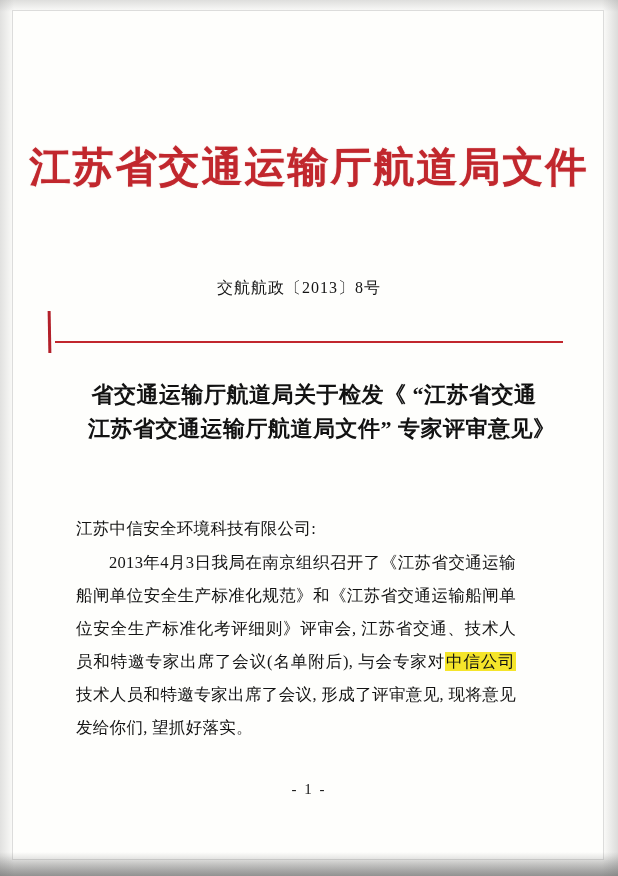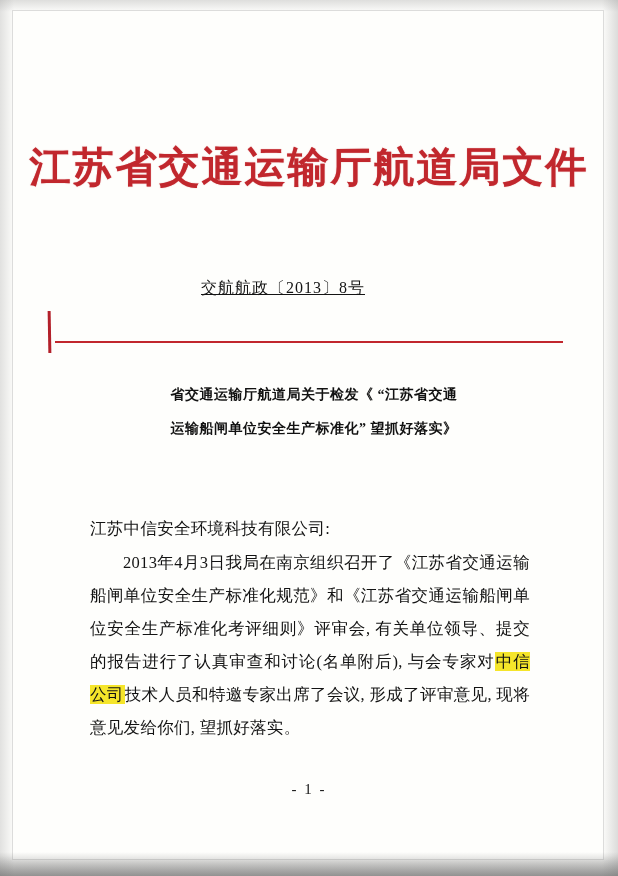--- a/index.html
+++ b/index.html
@@ -48,27 +48,26 @@
     font-family: Liberation Serif, serif;
     font-weight: bold;
     font-size: 41px;
     letter-spacing: 2px;
     text-shadow: 0 0 1px rgba(193,39,45,0.6);
     white-space: nowrap;
   }
   .doc-number {
     position: absolute;
     top: 278px;
-    left: 0;
+    left: 16px;
     width: 566px;
     text-align: center;
     font-size: 16px;
     color: #141414;
     letter-spacing: 1px;
-    text-decoration: underline;
   }
   .red-rule {
     position: absolute;
     left: 55px;
     width: 508px;
     top: 341px;
     height: 2px;
     background: #c1272d;
   }
   .red-mark {
@@ -79,34 +78,34 @@
     height: 42px;
     background: #b3202a;
     transform: rotate(-1deg);
   }
   .subject {
     position: absolute;
     top: 378px;
     left: 88px;
     width: 452px;
     text-align: center;
-    font-size: 14px;
+    font-size: 22px;
     font-weight: bold;
     line-height: 34px;
     color: #121212;
     letter-spacing: 0.5px;
   }
   .subject .ln {
     display: block;
     white-space: nowrap;
   }
   .body-block {
     position: absolute;
     top: 512px;
-    left: 90px;
+    left: 76px;
     width: 440px;
     font-size: 16.5px;
     line-height: 33px;
     color: #131313;
     letter-spacing: 0.3px;
     text-align: justify;
   }
   .salutation {
     display: block;
     margin-bottom: 1px;
@@ -148,24 +147,24 @@
 
   <div class="doc-title">江苏省交通运输厅航道局文件</div>
 
   <div class="doc-number">交航航政〔2013〕8号</div>
 
   <div class="red-mark"></div>
   <div class="red-rule"></div>
 
   <div class="subject">
     <span class="ln">省交通运输厅航道局关于检发《 “江苏省交通</span>
-    <span class="ln">运输船闸单位安全生产标准化” 望抓好落实》</span>
+    <span class="ln">江苏省交通运输厅航道局文件” 专家评审意见》</span>
   </div>
 
   <div class="body-block">
     <span class="salutation">江苏中信安全环境科技有限公司:</span>
-    <span class="para"><span>2013年4月3日我局在南京组织召开了《江苏省交通运输船闸单位安全生产标准化规范》和《江苏省交通运输船闸单位安全生产标准化考评细则》评审会, 有关单位领导、提交的报告进行了认真审查和讨论(名单附后), 与会专家对</span><span class="hl">中信公司</span><span>技术人员和特邀专家出席了会议, 形成了评审意见, 现将意见发给你们, 望抓好落实。</span></span>
+    <span class="para"><span>2013年4月3日我局在南京组织召开了《江苏省交通运输船闸单位安全生产标准化规范》和《江苏省交通运输船闸单位安全生产标准化考评细则》评审会, 江苏省交通、技术人员和特邀专家出席了会议(名单附后), 与会专家对</span><span class="hl">中信公司</span><span>技术人员和特邀专家出席了会议, 形成了评审意见, 现将意见发给你们, 望抓好落实。</span></span>
   </div>
 
   <div class="page-number">- 1 -</div>
 
   <div class="bottom-shade"></div>
 </div>
 
 </body></html>

